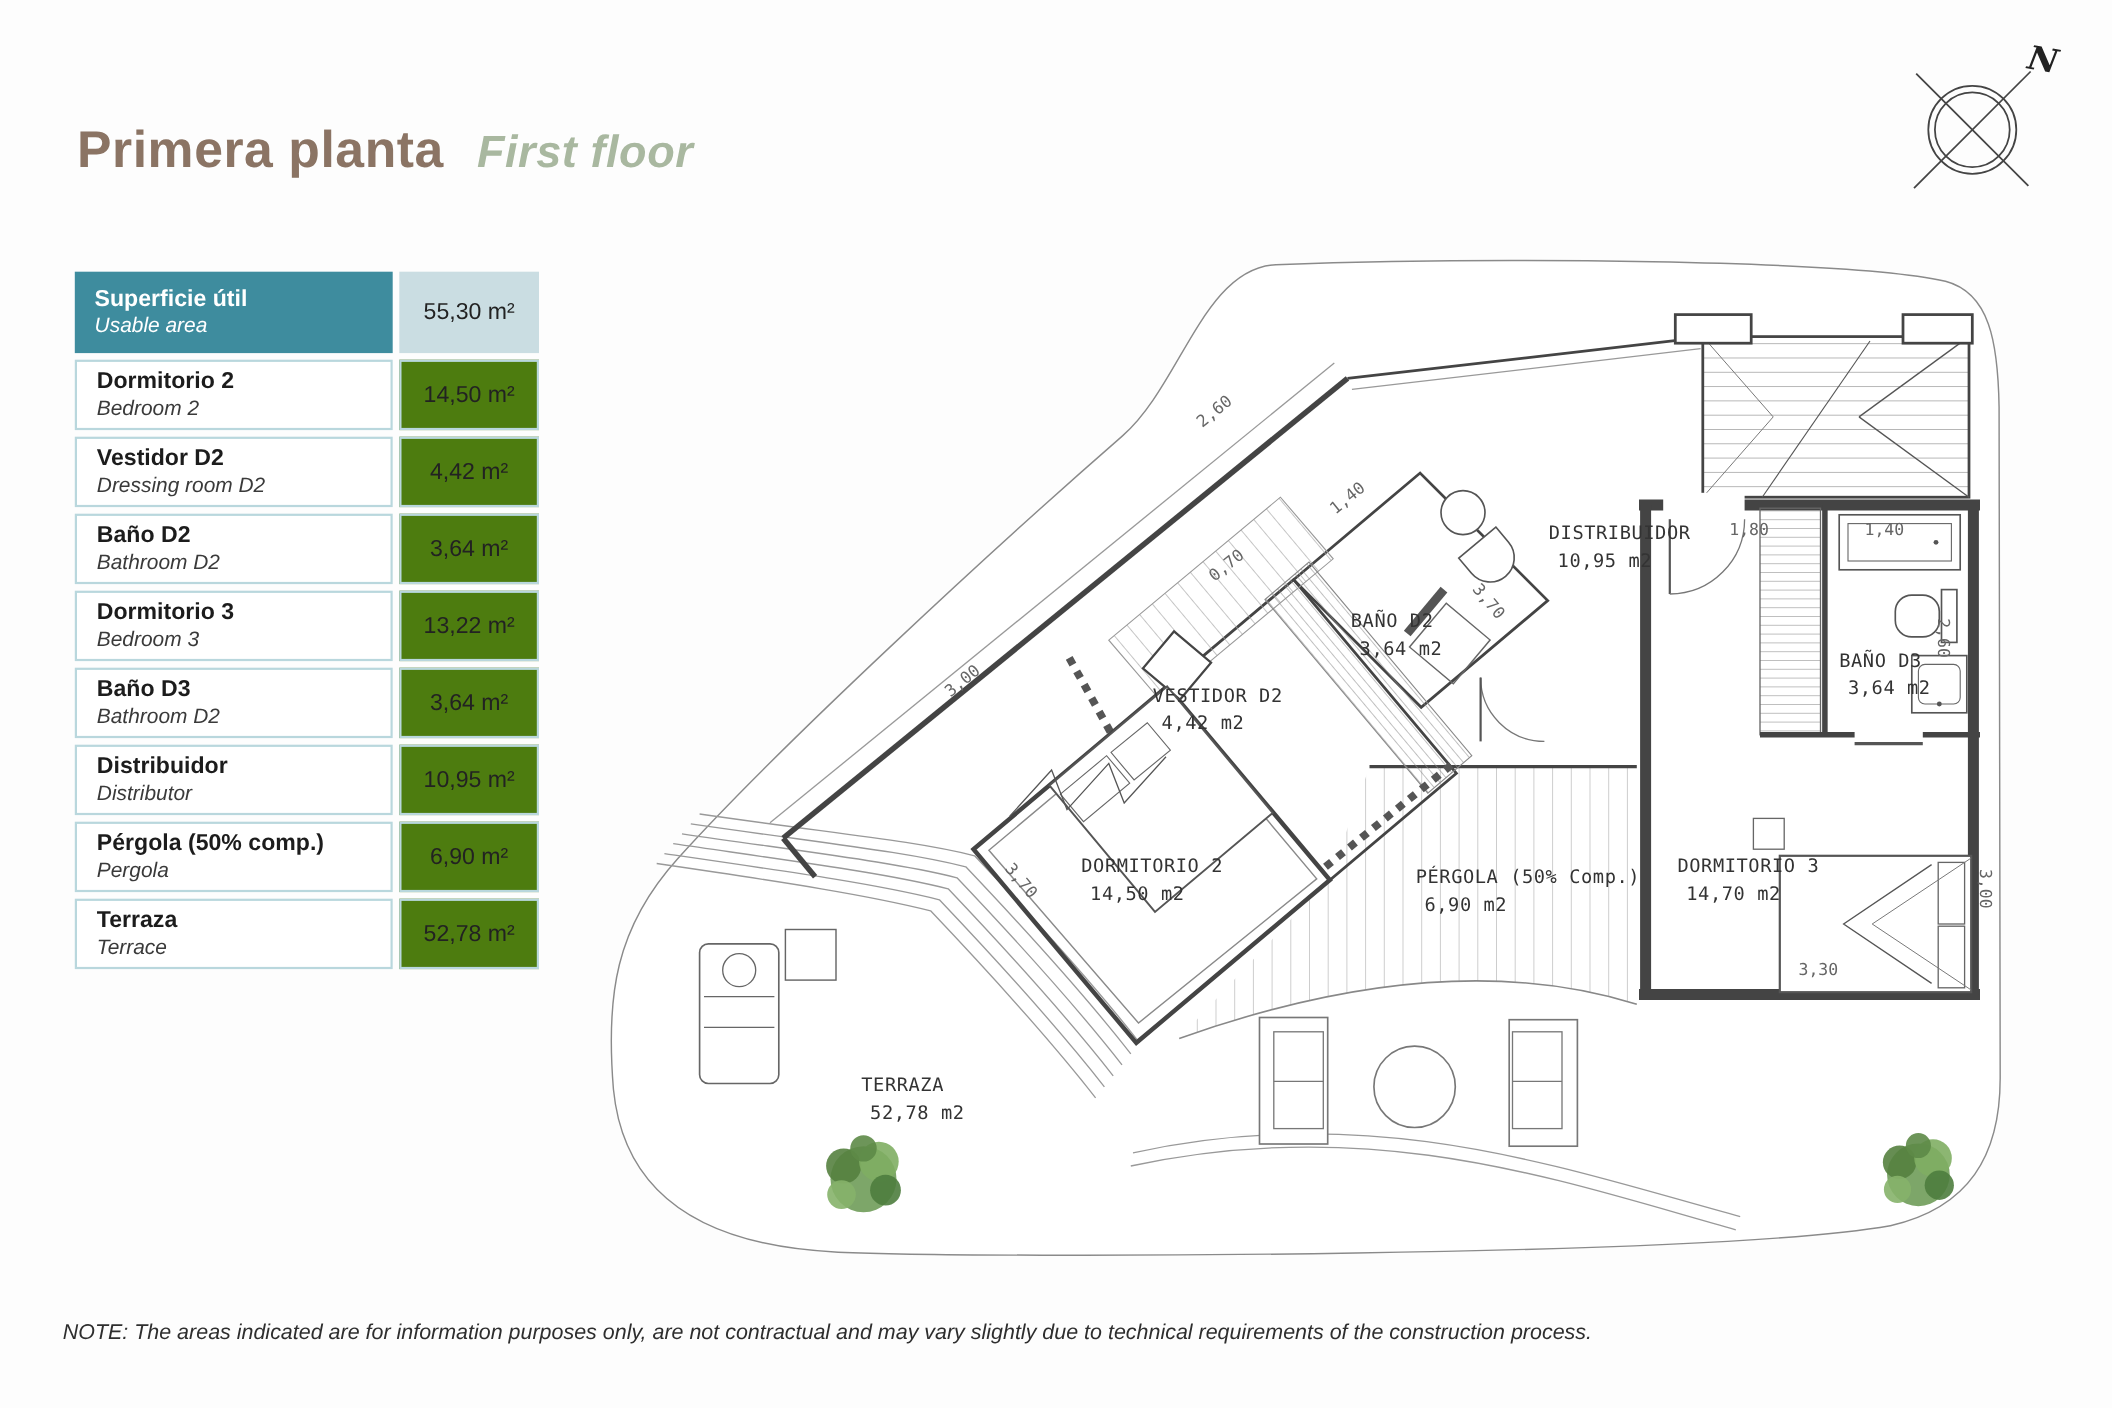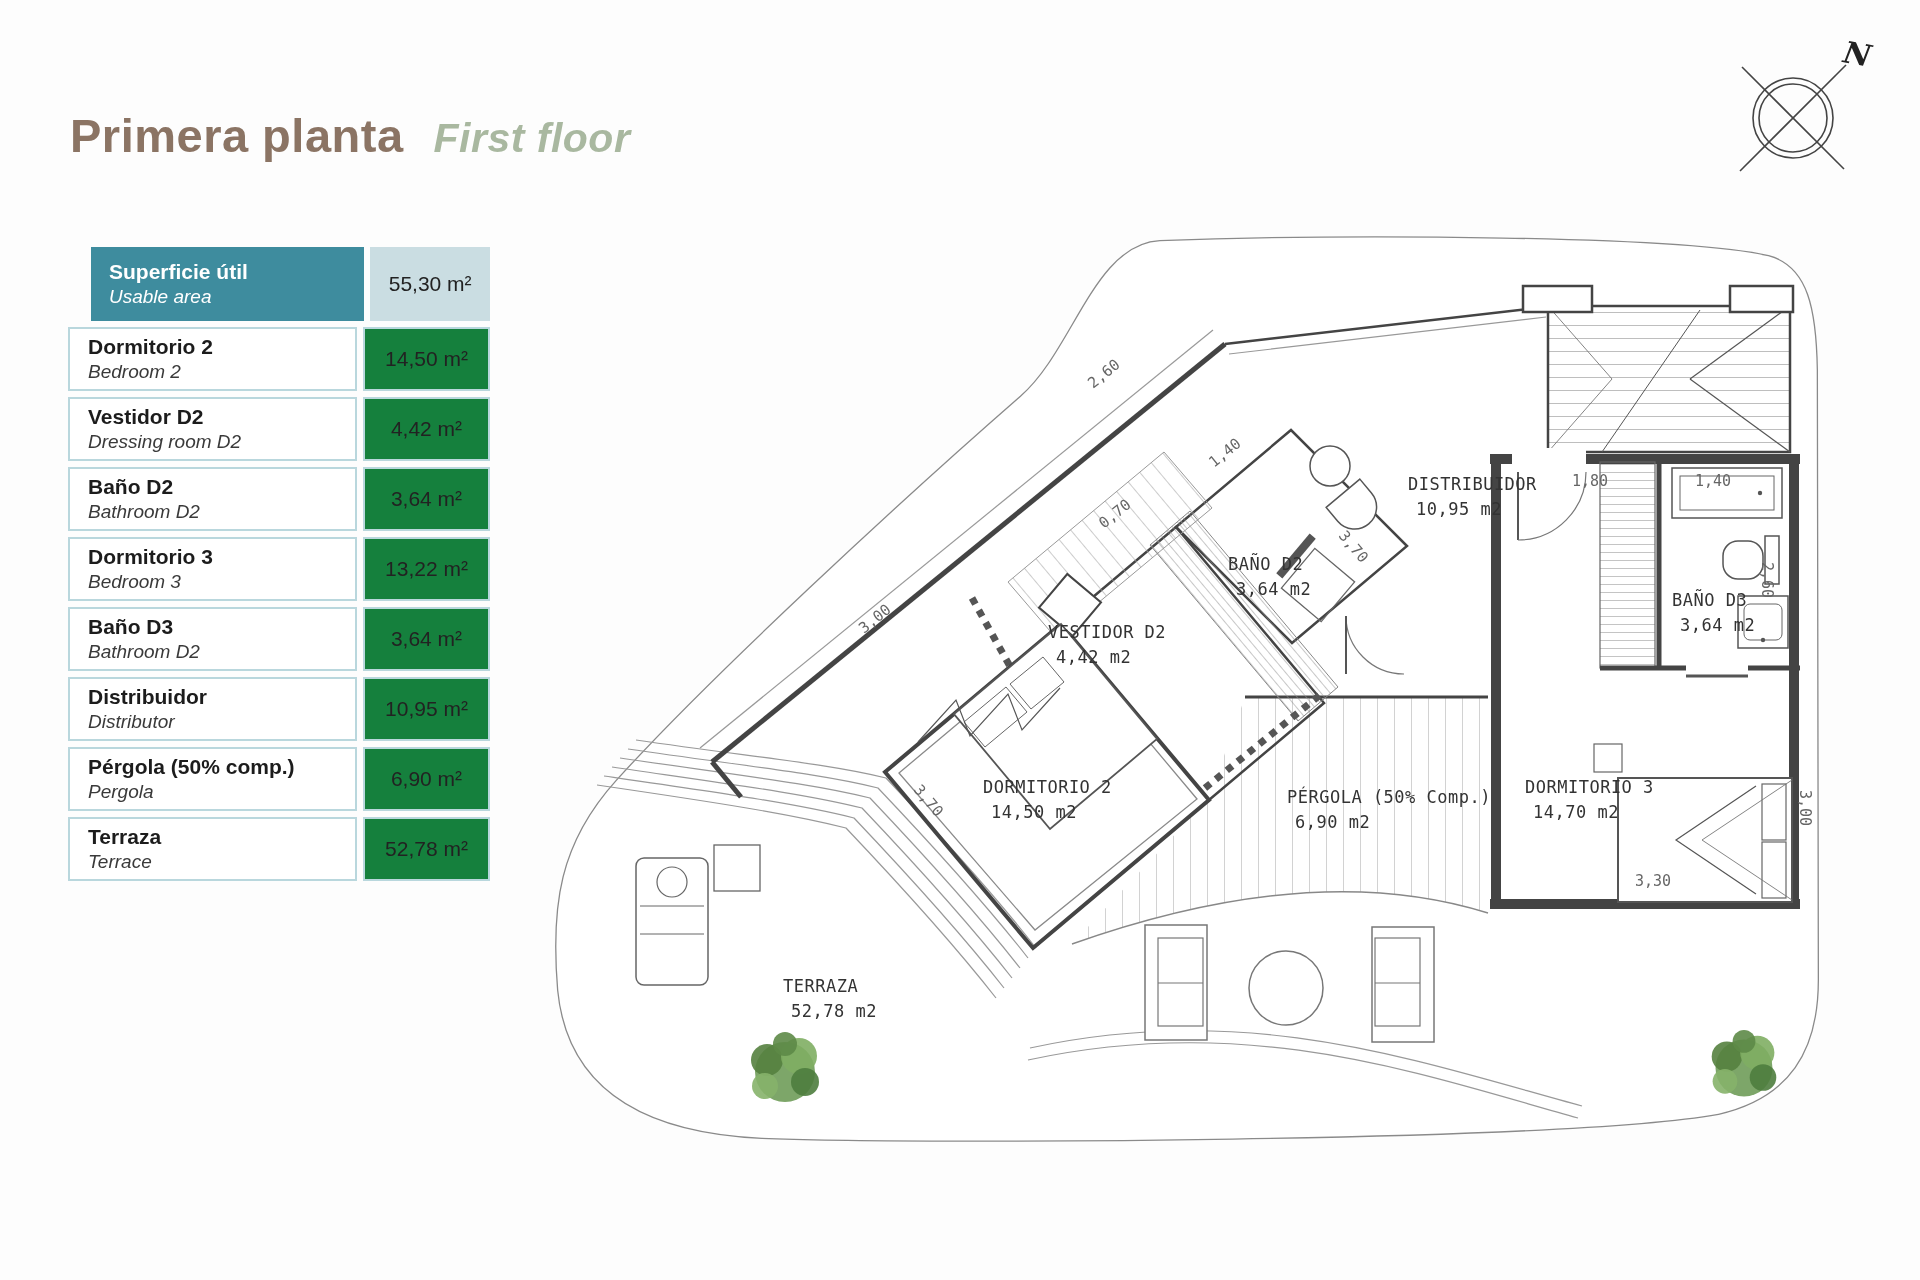--- a/index.html
+++ b/index.html
@@ -10,23 +10,23 @@
   .titlebar{position:absolute;left:70px;top:108px;display:flex;align-items:baseline;gap:30px;}
   .title-es{font-size:47px;font-weight:700;color:var(--title-brown);letter-spacing:.5px;}
   .title-en{font-size:41px;font-weight:600;font-style:italic;color:var(--title-green);letter-spacing:.5px;}
 
   
   .atable{position:absolute;left:68px;top:247px;width:422px;display:flex;flex-direction:column;gap:6px;}
   .trow{display:flex;gap:6px;height:64px;}
   .trow.hdr{height:74px;}
   .tcell{box-sizing:border-box;display:flex;flex-direction:column;justify-content:center;}
   .tcell.label{width:289px;padding-left:18px;background:#fff;border:2px solid var(--cell-border);}
-  .tcell.value{width:127px;align-items:center;background:#15803d;border:2px solid var(--cell-border);
+  .tcell.value{width:127px;align-items:center;background:#4d7c0f;border:2px solid var(--cell-border);
                font-size:21px;color:#222;}
-  .trow.hdr .tcell.label{background:var(--teal);border:none;margin-left:23px;}
+  .trow.hdr .tcell.label{background:var(--teal);border:none;}
   .trow.hdr .tcell.value{background:var(--cell-light);border:none;}
   .es{font-size:21px;font-weight:700;color:#1c1c1c;line-height:1.25;}
   .en{font-size:19px;font-style:italic;color:#3a3a3a;line-height:1.25;}
   .trow.hdr .es,.trow.hdr .en{color:#ffffff;}
 
   
   svg.plan{position:absolute;left:0;top:0;}
   .wall{stroke:#444;fill:none;}
   .thin{stroke:#999;stroke-width:1.2;fill:none;}
   .fix{stroke:#555;stroke-width:1.5;fill:#fff;}
@@ -316,13 +316,14 @@
       <text class="dim" x="1338" y="536" transform="rotate(50 1338 536)">3,70</text>
       <text class="dim" x="1572" y="486" transform="rotate(0 1572 486)">1,80</text>
       <text class="dim" x="1695" y="486" transform="rotate(0 1695 486)">1,40</text>
       <text class="dim" x="1762" y="562" transform="rotate(90 1762 562)">2,60</text>
       <text class="dim" x="1800" y="790" transform="rotate(90 1800 790)">3,00</text>
       <text class="dim" x="1635" y="886" transform="rotate(0 1635 886)">3,30</text>
     </g>
 </svg>
 
 <div class="notes">
+  <div class="note-en">NOTE: The areas indicated are for information purposes only, are not contractual and may vary slightly due to technical requirements of the construction process.</div>
 </div>
 
 </body></html>

